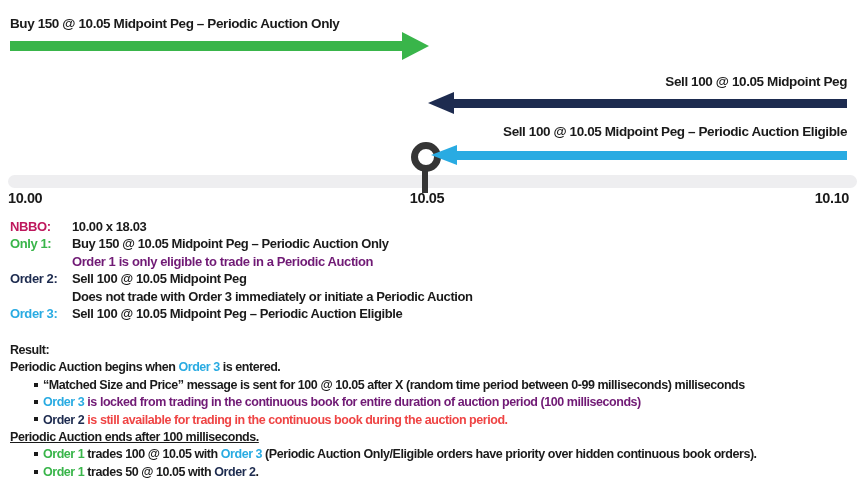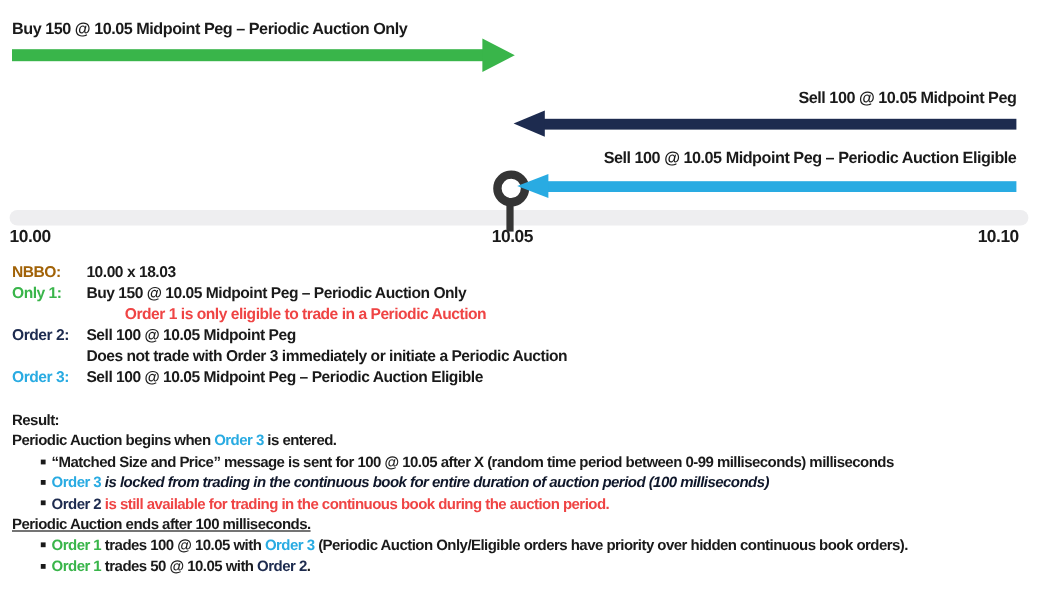--- a/index.html
+++ b/index.html
@@ -71,30 +71,30 @@
     <div class="tick"></div>
     <div class="ring"></div>
 
     <div class="axis-label axis-left">10.00</div>
     <div class="axis-label axis-mid">10.05</div>
     <div class="axis-label axis-right">10.10</div>
   </div>
 
   <div class="details" id="details">
       <div class="drow">
-        <div class="dlabel" style="color: #a16207;">NBBO:</div>
+        <div class="dlabel" style="color: #be185d;">NBBO:</div>
         <div class="dlines">
           <div class="dline"><span style="color: rgb(26, 26, 26);">10.00 x 18.03</span></div>
         </div>
       </div>
       <div class="drow">
         <div class="dlabel" style="color: rgb(57, 181, 74);">Only 1:</div>
         <div class="dlines">
           <div class="dline"><span style="color: rgb(26, 26, 26);">Buy 150 @ 10.05 Midpoint Peg – Periodic Auction Only</span></div>
-          <div class="dline"><span style="color: #ef4444; margin-left: 32px;">Order 1 is only eligible to trade in a Periodic Auction</span></div>
+          <div class="dline"><span style="color: #701a75;">Order 1 is only eligible to trade in a Periodic Auction</span></div>
         </div>
       </div>
       <div class="drow">
         <div class="dlabel" style="color: rgb(29, 43, 79);">Order 2:</div>
         <div class="dlines">
           <div class="dline"><span style="color: rgb(26, 26, 26);">Sell 100 @ 10.05 Midpoint Peg</span></div>
           <div class="dline"><span style="color: rgb(26, 26, 26);">Does not trade with Order 3 immediately or initiate a Periodic Auction</span></div>
         </div>
       </div>
       <div class="drow">
@@ -103,21 +103,21 @@
           <div class="dline"><span style="color: rgb(26, 26, 26);">Sell 100 @ 10.05 Midpoint Peg – Periodic Auction Eligible</span></div>
         </div>
       </div>
     </div>
 
   <div class="result">
     <div class="result-heading">Result:</div>
     <div id="result-lines">
         <div class="rline"><span style="color: rgb(26, 26, 26);">Periodic Auction begins when </span><span style="color: rgb(41, 171, 226);">Order 3</span><span style="color: rgb(26, 26, 26);"> is entered.</span></div>
         <div class="rline ind"><span class="bullet"></span><span style="color: rgb(26, 26, 26);">“Matched Size and Price” message is sent for 100 @ 10.05 after X (random time period between 0-99 milliseconds) milliseconds</span></div>
-        <div class="rline ind"><span class="bullet"></span><span style="color: rgb(41, 171, 226);">Order 3</span><span style="color: #0f172a; font-style: italic;"> is locked from trading in the continuous book for entire duration of auction period (100 milliseconds)</span></div>
+        <div class="rline ind"><span class="bullet"></span><span style="color: rgb(41, 171, 226);">Order 3</span><span style="color: #701a75;"> is locked from trading in the continuous book for entire duration of auction period (100 milliseconds)</span></div>
         <div class="rline ind"><span class="bullet"></span><span style="color: rgb(29, 43, 79);">Order 2</span><span style="color: #ef4444;"> is still available for trading in the continuous book during the auction period.</span></div>
         <div class="rline"><span style="color: rgb(26, 26, 26); text-decoration: underline;">Periodic Auction ends after 100 milliseconds.</span></div>
         <div class="rline ind"><span class="bullet"></span><span style="color: rgb(57, 181, 74);">Order 1</span><span style="color: rgb(26, 26, 26);"> trades 100 @ 10.05 with </span><span style="color: rgb(41, 171, 226);">Order 3</span><span style="color: rgb(26, 26, 26);"> (Periodic Auction Only/Eligible orders have priority over hidden continuous book orders).</span></div>
         <div class="rline ind"><span class="bullet"></span><span style="color: rgb(57, 181, 74);">Order 1</span><span style="color: rgb(26, 26, 26);"> trades 50 @ 10.05 with </span><span style="color: rgb(29, 43, 79);">Order 2</span><span style="color: rgb(26, 26, 26);">.</span></div>
       </div>
   </div>
 
 </div>
 
 </body></html>

